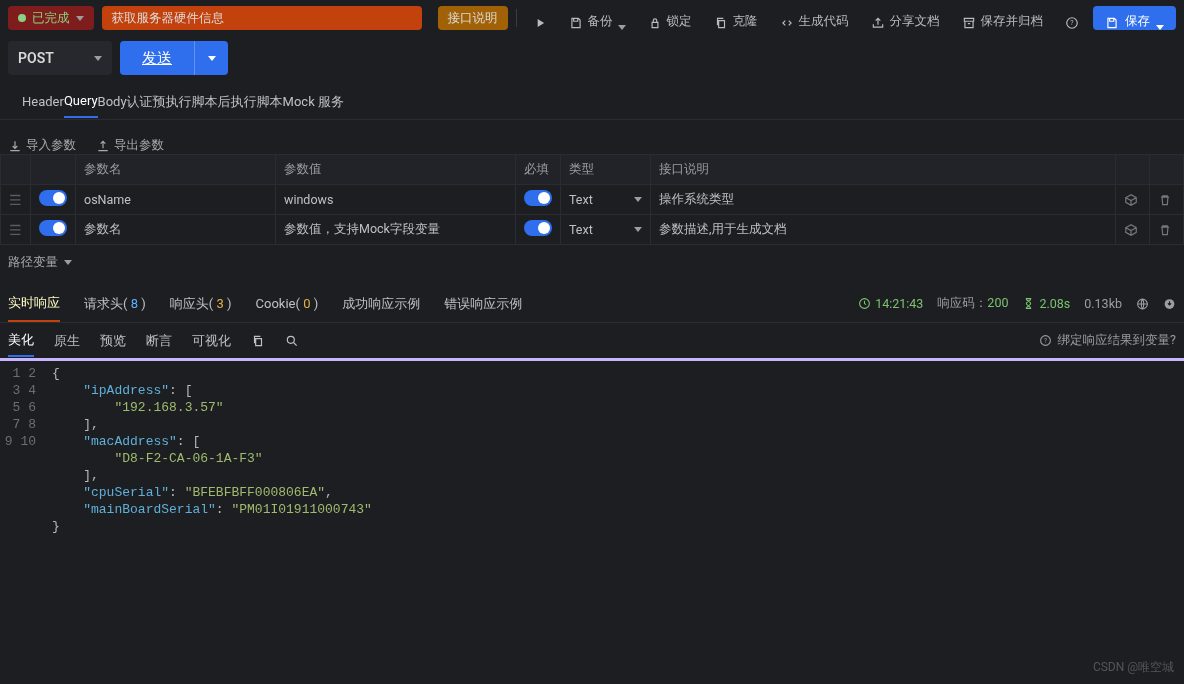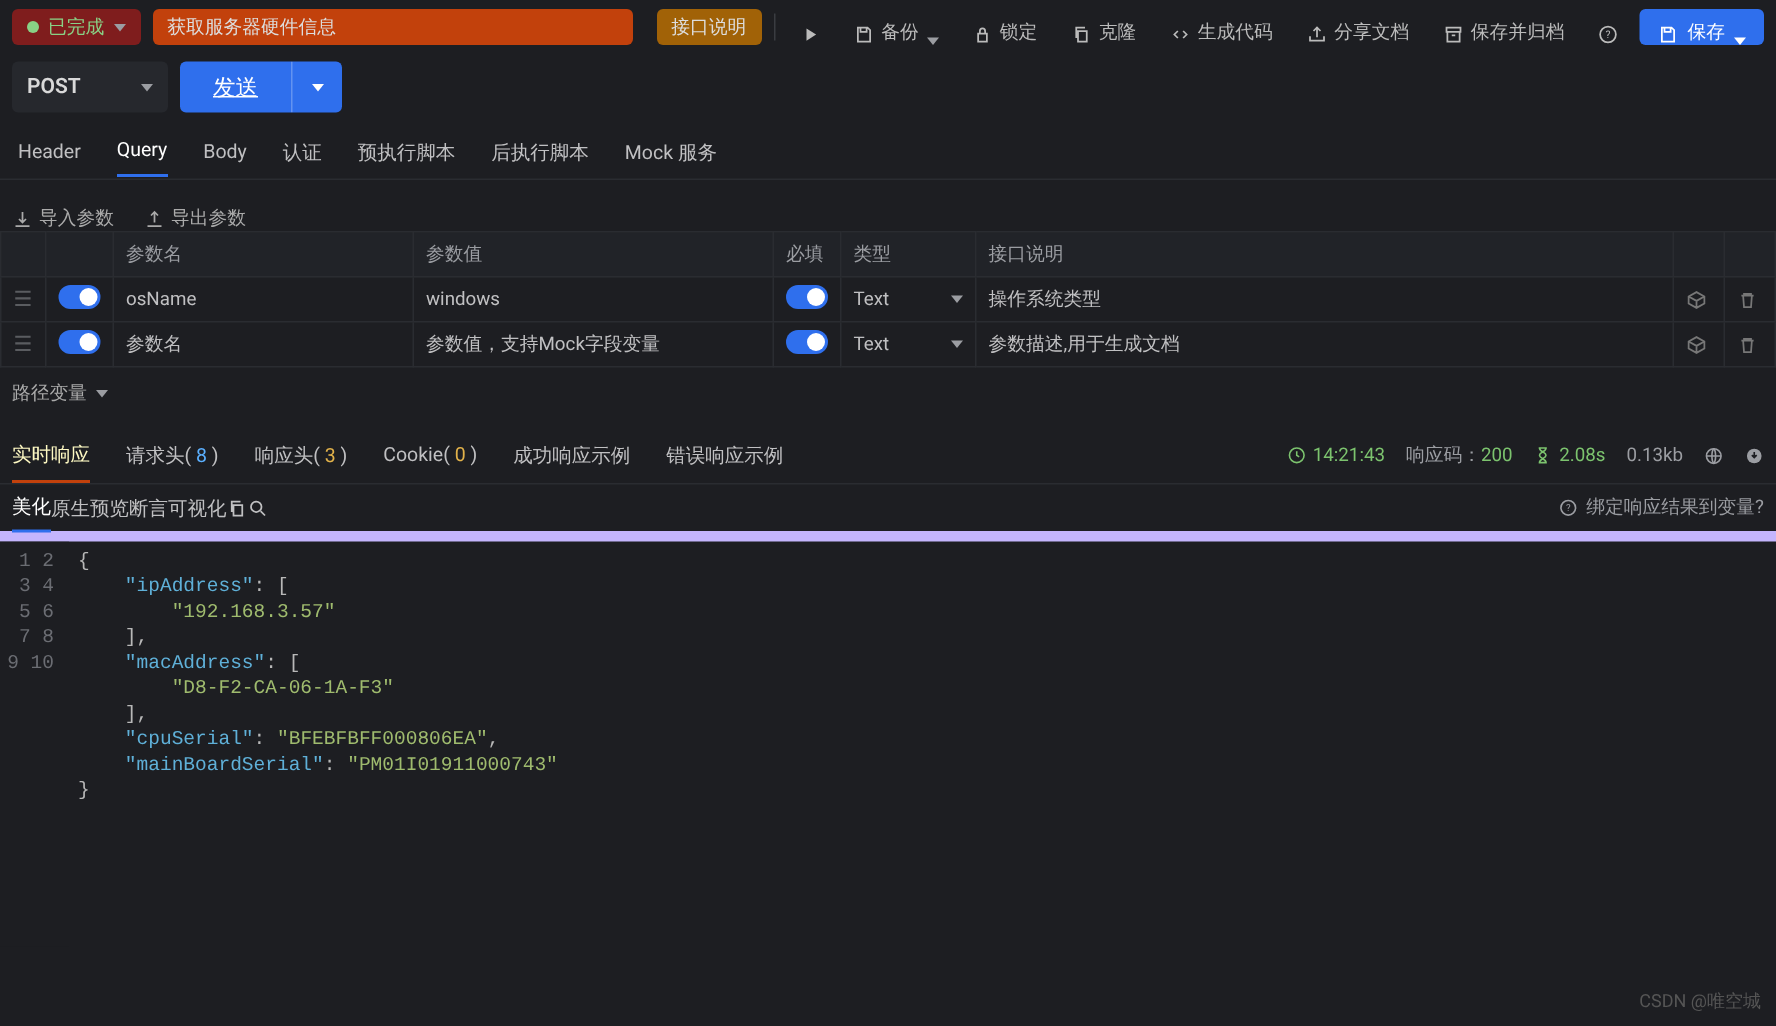--- a/index.html
+++ b/index.html
@@ -67,21 +67,21 @@
     height: 34px; border-radius: 4px; overflow: hidden;
     background: #2f6fed; color: #fff;
   }
   .send-btn .main { padding: 0 22px; font-size: 15px; text-decoration: underline; }
   .send-btn .caret {
     width: 34px; height: 34px; display: flex; align-items: center; justify-content: center;
     border-left: 1px solid rgba(255,255,255,0.25);
   }
 
   
-  .tabs1 { height: 36px; padding: 0 12px; gap: 24px; border-bottom: 1px solid #2a2c31; margin-top: 6px;}
+  .tabs1 { height: 36px; padding: 0 22px; border-bottom: 1px solid #2a2c31; margin-top: 6px;}
   .tab1 { color: #c0c0c2; font-size: 13px; padding: 8px 0; cursor: pointer; }
   .tab1.active { color: #fff; border-bottom: 2px solid #2f6fed; }
 
   .import-row { height: 34px; padding: 0 8px; gap: 20px; font-size: 12.5px; color: #aaa; align-items: flex-end; }
 
   
   .ptable { width: 100%; border-collapse: collapse; font-size: 12.5px; }
   .ptable th, .ptable td {
     border: 1px solid #2a2c31; padding: 0 8px; height: 30px; text-align: left;
     color: #c0c0c2; font-weight: normal;
@@ -114,21 +114,21 @@
   .rtab { color: #c0c0c2; font-size: 13px; padding: 8px 0; cursor: pointer; }
   .rtab.active { color: #fef9c3; border-bottom: 2px solid #c2410c; }
   .count-y { color: #5bb0ff; }
   .count-g { color: #e2b24a; }
 
   .resp-meta { margin-left: auto; display: flex; align-items: center; gap: 14px; color: #9b9da2; font-size: 12.5px; }
   .resp-meta .green { color: #7cc36e; }
   .resp-meta .time { color: #7cc36e; }
 
   
-  .subtabs { height: 38px; padding: 0 8px; border-bottom: 7px solid #c4b5fd; }
+  .subtabs { height: 38px; padding: 0 8px; gap: 20px; border-bottom: 3px solid #c4b5fd; }
   .stab { color: #c0c0c2; font-size: 13px; cursor: pointer; padding:6px 0;}
   .stab.active { color: #fff; border-bottom: 2px solid #2f6fed; }
   .subtabs .right { margin-left: auto; color: #9b9da2; font-size: 12.5px; display:flex; align-items:center; gap:6px;}
 
   
   .editor {
     display: flex; font-family: Consolas, "Courier New", monospace; font-size: 13px; line-height: 17px;
     height: 270px; overflow: hidden;
   }
   .gutter {

